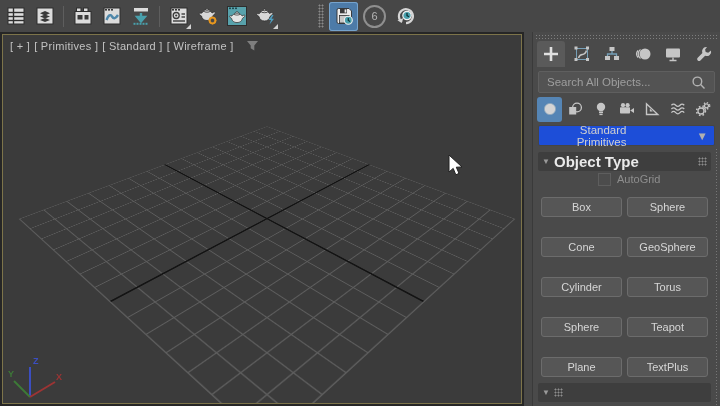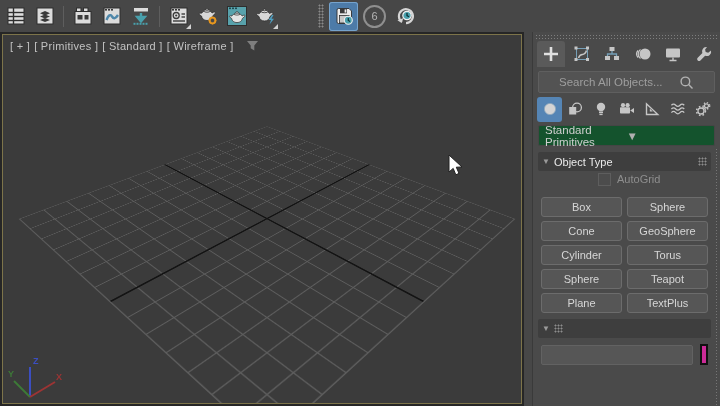--- a/index.html
+++ b/index.html
@@ -48,42 +48,42 @@
   .panel { width:188px; background:#4a4a4a; border-left:1px solid #3a3a3a;
     display:flex; flex-direction:column; font-size:11px; }
   .panel-grip { height:5px; margin:2px 2px 0 2px;
     background-image:radial-gradient(circle,#7e7e7e 0.8px,transparent 1px);
     background-size:3px 3px; }
   .tabs { display:flex; align-items:flex-end; height:28px; padding:0 2px 0 4px; justify-content:space-between; }
   .tab { width:28px; height:26px; display:flex; align-items:center; justify-content:center; border-radius:3px 3px 0 0; }
   .tab.active { background:#5a5a5a; }
   .searchbar { margin:4px 5px 2px 5px; height:22px; background:#535353;
     border:1px solid #5f5f5f; border-radius:2px; display:flex; align-items:center;
-    padding:0 20px; color:#9e9e9e; }
+    padding:0 8px; color:#9e9e9e; }
   .searchbar span { flex:1; font-size:11.5px; }
   .cats { display:flex; align-items:center; height:28px; padding:0 4px; justify-content:space-between; }
   .cat { width:25px; height:25px; display:flex; align-items:center; justify-content:center; border-radius:3px; }
   .cat.active { background:#5585b5; }
-  .dropdown { margin:2px 5px; height:21px; background:#14532d; border:1px solid #454545;
-    border-radius:2px; display:flex; align-items:center; padding:0 6px; color:#cfcfcf; }
+  .dropdown { margin:2px 5px; height:21px; background:#1d4ed8; border:1px solid #454545;
+    border-radius:2px; display:flex; align-items:center; padding:0 6px; color:#cfcfcf;text-align:right; }
   .dropdown span { flex:1; font-size:11.5px; }
   .dd-arrow { color:#b0b0b0; font-size:8px; }
   .rollout-area { flex:1; position:relative; padding:4px 9px 0 5px; overflow:hidden; }
   .rollout-area::after { content:""; position:absolute; right:1px; top:0; bottom:0; width:4px;
     background-image:radial-gradient(circle,#767676 0.8px,transparent 1px); background-size:3px 3px; }
   .ro-head { height:19px; background:#3e3e3e; border-radius:2px; display:flex;
     align-items:center; padding:0 4px; margin-bottom:2px; }
   .ro-head .arr { color:#9a9a9a; font-size:8px; width:12px; }
-  .ro-head .ttl { flex:1; font-weight:normal; color:#eaeaea; font-size:11px; }
+  .ro-head .ttl { flex:1; font-weight:bold; color:#eaeaea; font-size:15px; }
   .ro-grip { width:9px; height:9px;
     background-image:radial-gradient(circle,#8d8d8d 0.9px,transparent 1.1px);
     background-size:3px 3px; }
   .autogrid { height:23px; display:flex; align-items:flex-start; padding-left:60px; color:#8e8e8e; }
   .chk { width:13px; height:13px; background:#4c4c4c; border:1px solid #5e5e5e; margin-right:6px; }
-  .btn-grid { display:grid; grid-template-columns:1fr 1fr; gap:4px 5px; padding:1px 3px 6px 3px; }
+  .btn-grid { display:grid; grid-template-columns:1fr 1fr; gap:20px 5px; padding:1px 3px 6px 3px; }
   .pbtn { height:20px; background:#565656; border:1px solid #6c6c6c; border-radius:3px;
     color:#d6d6d6; font-size:11px; display:flex; align-items:center; justify-content:center; }
   .nc-body { display:flex; align-items:center; gap:7px; padding:4px 3px; }
   .nc-name { flex:1; height:20px; background:#565656; border:1px solid #626262;
     border-radius:2px; color:#ddd; font-family:"Liberation Sans",sans-serif; font-size:11px; padding:0 4px; }
   .swatch { width:21px; height:21px; background:#cb2b97; border:2px solid #111; }
   svg { display:block; }
 </style>
 </head>
 <body>

